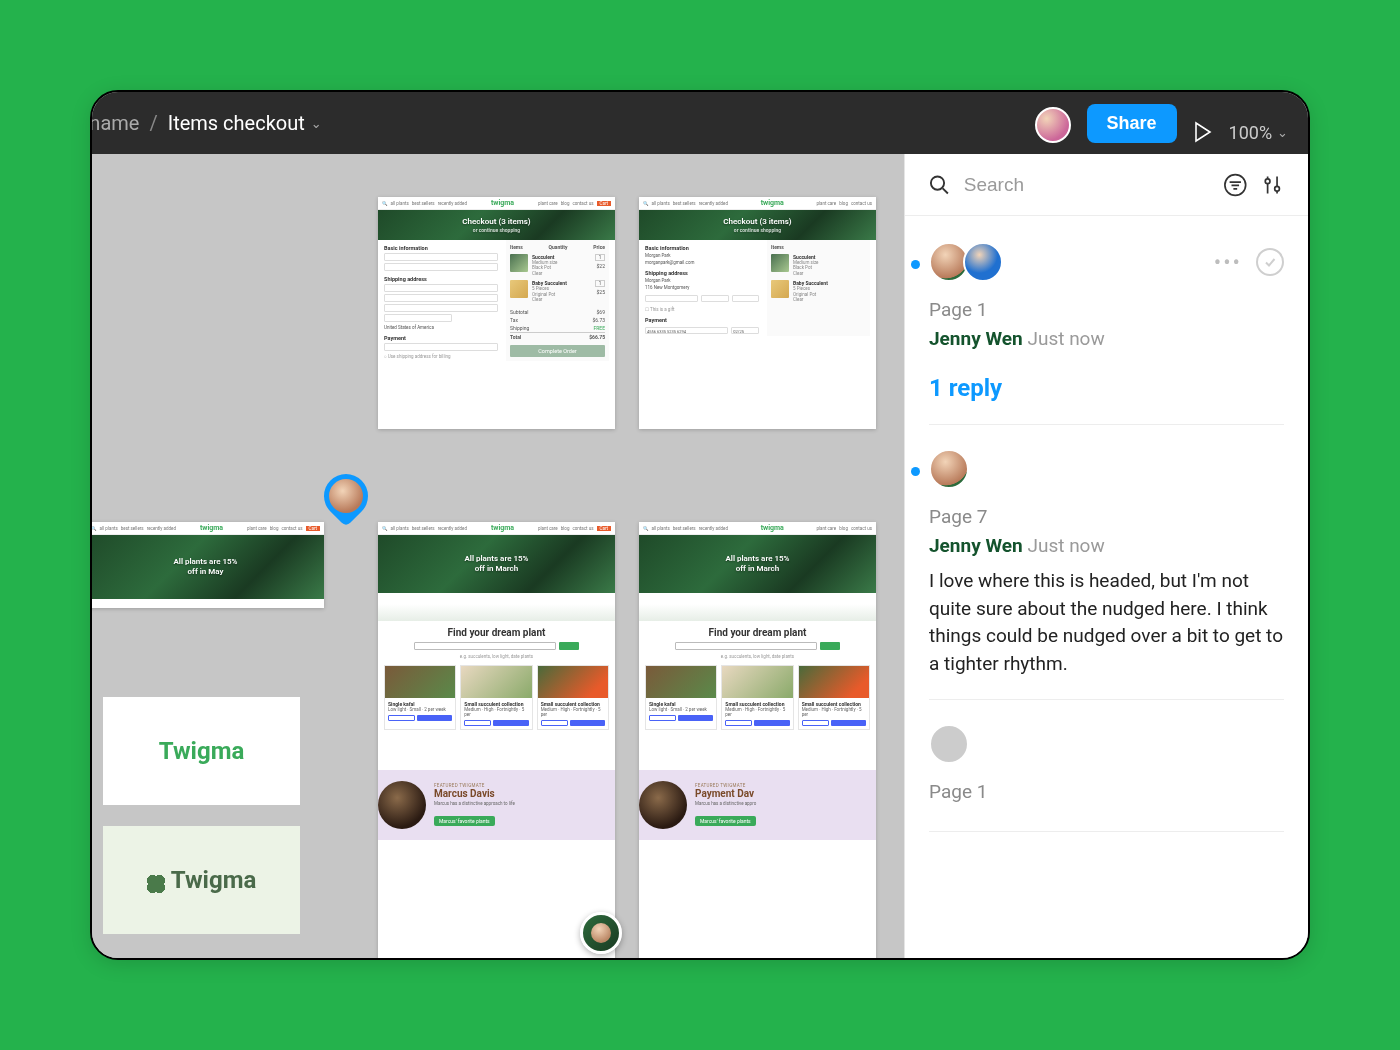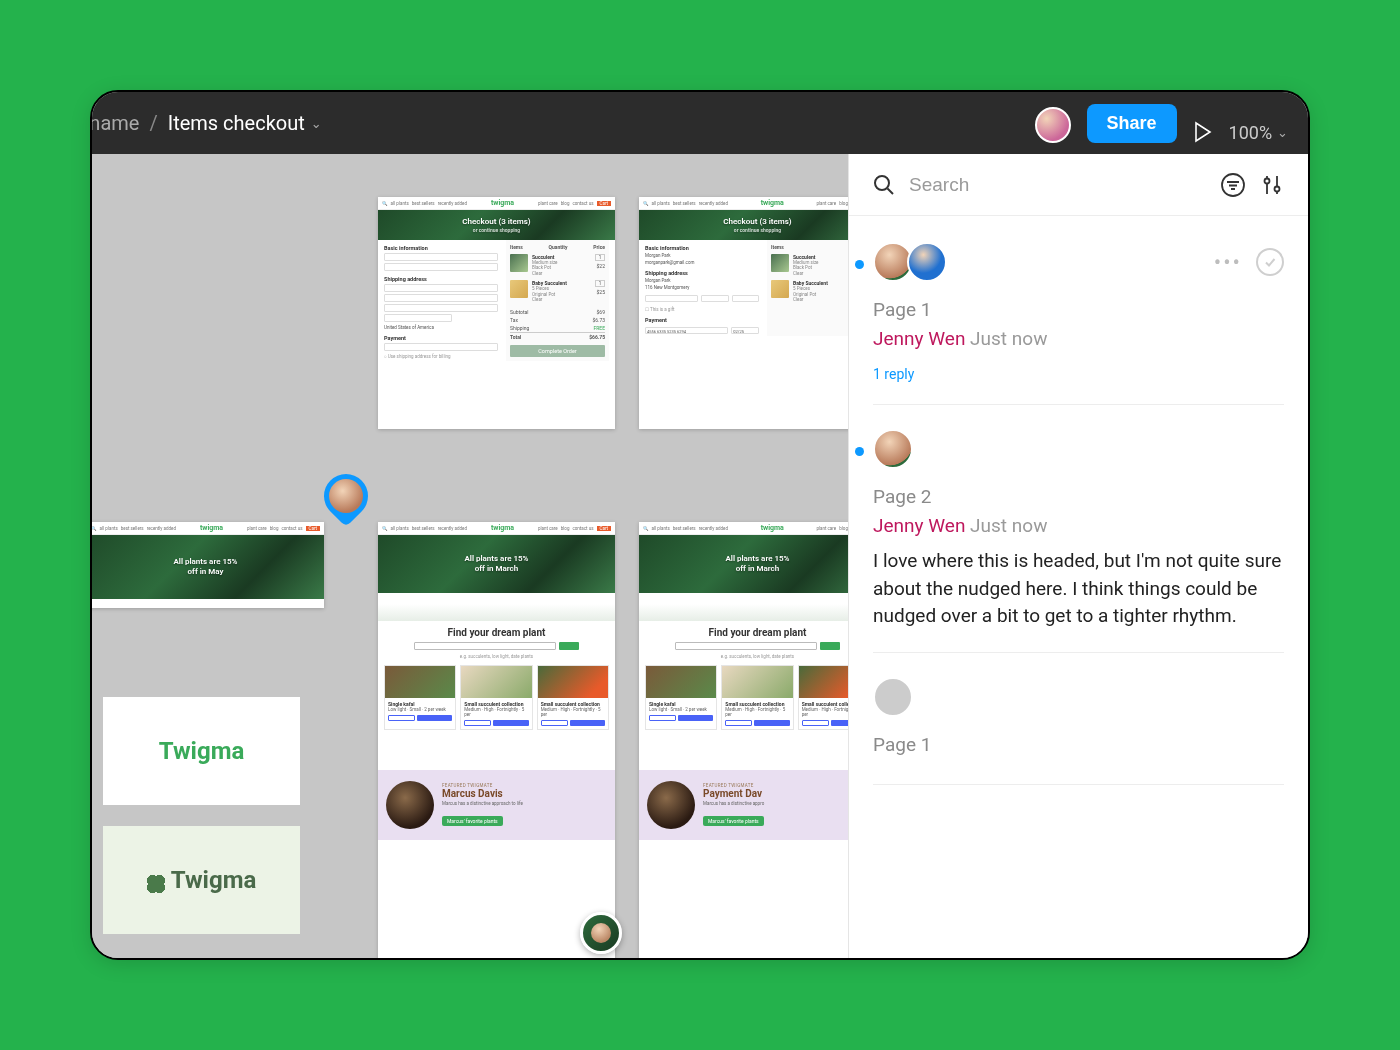--- a/index.html
+++ b/index.html
@@ -64,21 +64,21 @@
   .lp-search-box { width:60%; height:8px; border:0.5px solid #bbb; border-radius:1px; }
   .lp-search-btn { width:20px; height:8px; background:#3aaa5a; border-radius:1px; }
   .lp-cards { display:flex; gap:4px; padding:0 6px; }
   .lp-card { flex:1; border:0.5px solid #e5e5e5; background:#fff; }
   .lp-card-img { height:32px; background:linear-gradient(135deg,#6a8a5a,#b8d4a0); }
   .lp-card-body { padding:3px; font-size:4.5px; color:#666; }
   .lp-card-title { font-size:5px; font-weight:700; color:#333; }
   .lp-card-btns { display:flex; gap:2px; margin-top:3px; }
   .lp-btn-o { flex:0.7; height:6px; border:0.5px solid #4962f7; border-radius:1px; }
   .lp-btn-s { flex:1; height:6px; background:#4962f7; border-radius:1px; }
-  .ppl-section { background:#e9dff1; height:70px; margin-top:40px; display:flex; align-items:center; padding:0 8px; gap:8px; }
+  .ppl-section { background:#e9dff1; height:70px; margin-top:40px; display:flex; align-items:center; padding:0 0; gap:8px; }
   .ppl-img { width:48px; height:48px; border-radius:50%; background:radial-gradient(circle at 40% 35%,#8a6a4a,#2a1a12 70%); flex-shrink:0;}
   .ppl-label { font-size:4.5px; color:#9a7a5a; text-transform:uppercase; letter-spacing:0.3px;}
   .ppl-name { font-size:10px; font-weight:700; color:#7a4a2a; }
   .ppl-bio { font-size:4.5px; color:#666; margin:2px 0;}
   .ppl-btn { display:inline-block; background:#3aaa5a; color:#fff; font-size:5px; padding:2px 5px; border-radius:2px; margin-top:2px;}
   .leaves { height:28px; background: linear-gradient(180deg,#fff 40%, rgba(90,140,90,0.15)); position:relative; }
 
   .logo-card { position:absolute; width:197px; height:108px; background:#fff; display:flex; align-items:center; justify-content:center; }
   .logo-text { font-size:24px; font-weight:700; color:#3aaa5a; }
   .logo-card.lt { background:#ecf3e6; }
@@ -92,45 +92,45 @@
   }
 
   .comment-pin { position:absolute; width:50px; height:50px; }
   .comment-pin .bubble { width:44px; height:44px; border-radius:50% 50% 50% 6px; background:#0d99ff; display:flex; align-items:center; justify-content:center; transform:rotate(-45deg); }
   .comment-pin .inner { width:34px; height:34px; border-radius:50%; background:radial-gradient(circle at 40% 35%, #f2d4b8,#b87a5a 70%); transform:rotate(45deg); }
 
   .cursor-avatar { position:absolute; width:42px; height:42px; border-radius:50%; border:3px solid #fff; background:linear-gradient(135deg,#2d6b3c,#1a3a22); display:flex; align-items:center; justify-content:center; box-shadow:0 2px 6px rgba(0,0,0,.3); }
   .cursor-avatar span { width:20px; height:20px; border-radius:50%; background:radial-gradient(circle at 40% 30%,#f2d4b8,#b86 70%); }
 
   
-  .panel { position:absolute; top:62px; right:0; bottom:0; width:460px; background:#fff; border-left:1px solid #e5e5e5; overflow:hidden; }
+  .panel { position:absolute; top:62px; right:0; bottom:0; width:404px; background:#fff; border-left:1px solid #e5e5e5; overflow:hidden; }
   .panel-search { height:62px; display:flex; align-items:center; padding:0 24px; gap:14px; border-bottom:1px solid #ededed; }
   .search-icon { color:#333; }
   .search-input { flex:1; border:none; font-size:19px; color:#333; outline:none; }
   .search-input::placeholder { color:#9a9a9a; }
   .filter-icon, .sliders-icon { color:#333; cursor:pointer; }
 
   .comments { padding: 20px 24px; height: calc(100% - 62px); overflow:hidden; }
   .comment { padding: 6px 0 22px; border-bottom:1px solid #ededed; margin-bottom: 18px; position:relative; }
   .unread-dot { position:absolute; left:-18px; top:24px; width:9px; height:9px; border-radius:50%; background:#0d99ff; }
   .comment-head { display:flex; align-items:center; justify-content:space-between; margin-bottom:16px; }
   .avatars { display:flex; }
   .av { width:40px; height:40px; border-radius:50%; border:2px solid #fff; }
   .av.a1 { background:radial-gradient(circle at 40% 30%,#f2d4b8,#b87a5a 70%,#2d6b3c 72%); }
   .av.a2 { background:radial-gradient(circle at 40% 30%,#f2d4b8,#2070d0 55%); margin-left:-6px;}
   .av.a3 { background:#ccc; }
   .head-actions { display:flex; align-items:center; gap:14px; }
   .dots { font-size:22px; color:#bdbdbd; letter-spacing:2px; cursor:pointer; }
   .resolve { width:28px; height:28px; border:2px solid #cfcfcf; border-radius:50%; display:flex; align-items:center; justify-content:center; color:#cfcfcf; cursor:pointer; }
   .page-ref { color:#8a8a8a; font-size:19px; margin-bottom:6px; }
   .byline { font-size:19px; margin-bottom:10px; }
-  .byline .name { font-weight:400; color:#be185d; }
+  .byline .name { font-weight:700; color:#14532d; }
   .byline .time { color:#9a9a9a; }
   .msg { font-size:19px; line-height:1.45; color:#222; }
-  .replies { color:#0d99ff; font-weight:400; font-size:14px; margin-top:16px; cursor:pointer; }
+  .replies { color:#0d99ff; font-weight:700; font-size:24px; margin-top:24px; cursor:pointer; }
 </style>
 </head>
 <body>
 
 <div class="app-frame">
 
   <div class="toolbar">
     <div class="breadcrumb">
       <span class="trunc">ject name</span>
       <span class="slash">/</span>
@@ -518,21 +518,21 @@
           <div class="byline"><span class="name">Jenny Wen</span> <span class="time">Just now</span></div>
           <div class="replies">1 reply</div>
         </div>
         <div class="comment">
           <div class="unread-dot"></div>
           <div class="comment-head">
             <div class="avatars">
               <div class="av a1"></div>
             </div>
           </div>
-          <div class="page-ref">Page 2</div>
+          <div class="page-ref">Page 7</div>
           <div class="byline"><span class="name">Jenny Wen</span> <span class="time">Just now</span></div>
           <div class="msg">I love where this is headed, but I'm not quite sure about the nudged here. I think things could be nudged over a bit to get to a tighter rhythm.</div>
         </div>
         <div class="comment">
           <div class="comment-head">
             <div class="avatars">
               <div class="av a3"></div>
             </div>
           </div>
           <div class="page-ref">Page 1</div>

